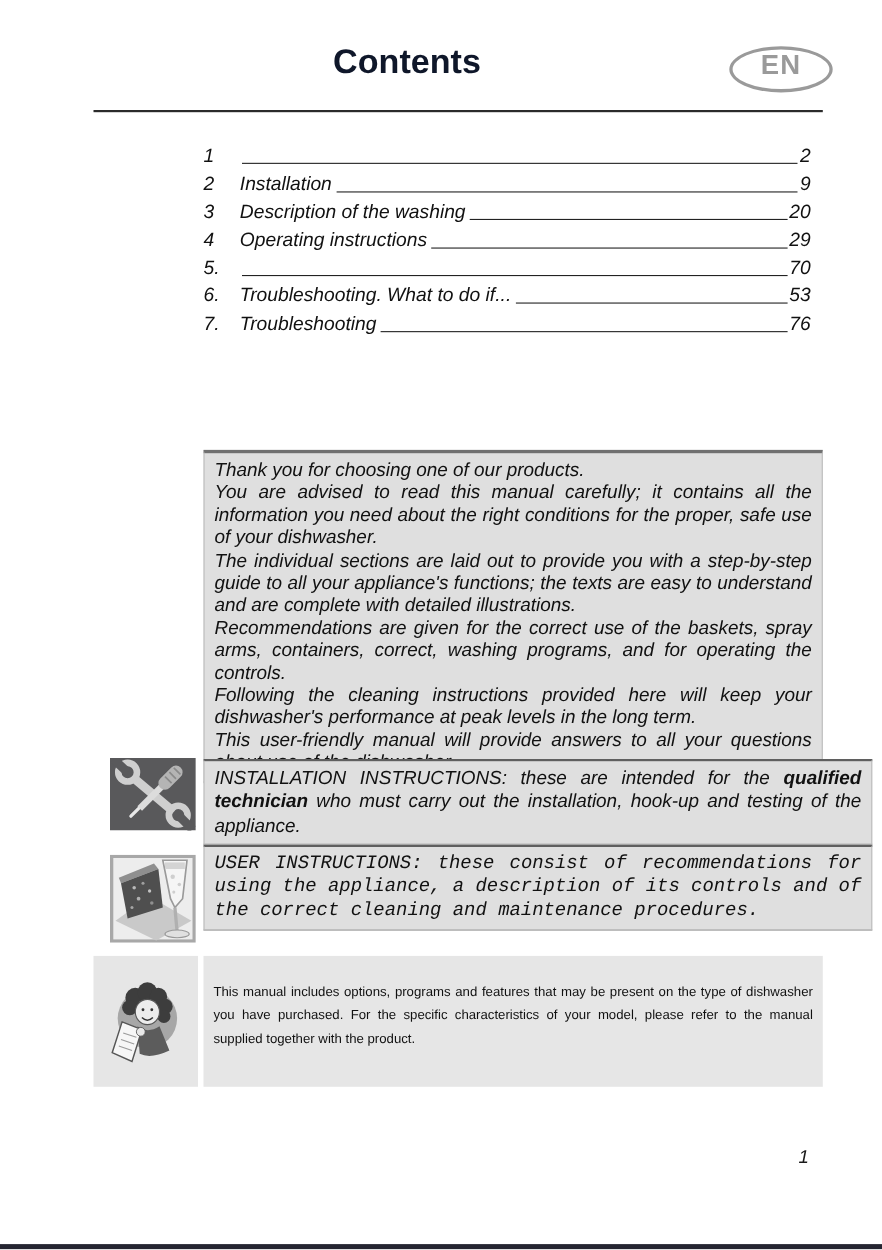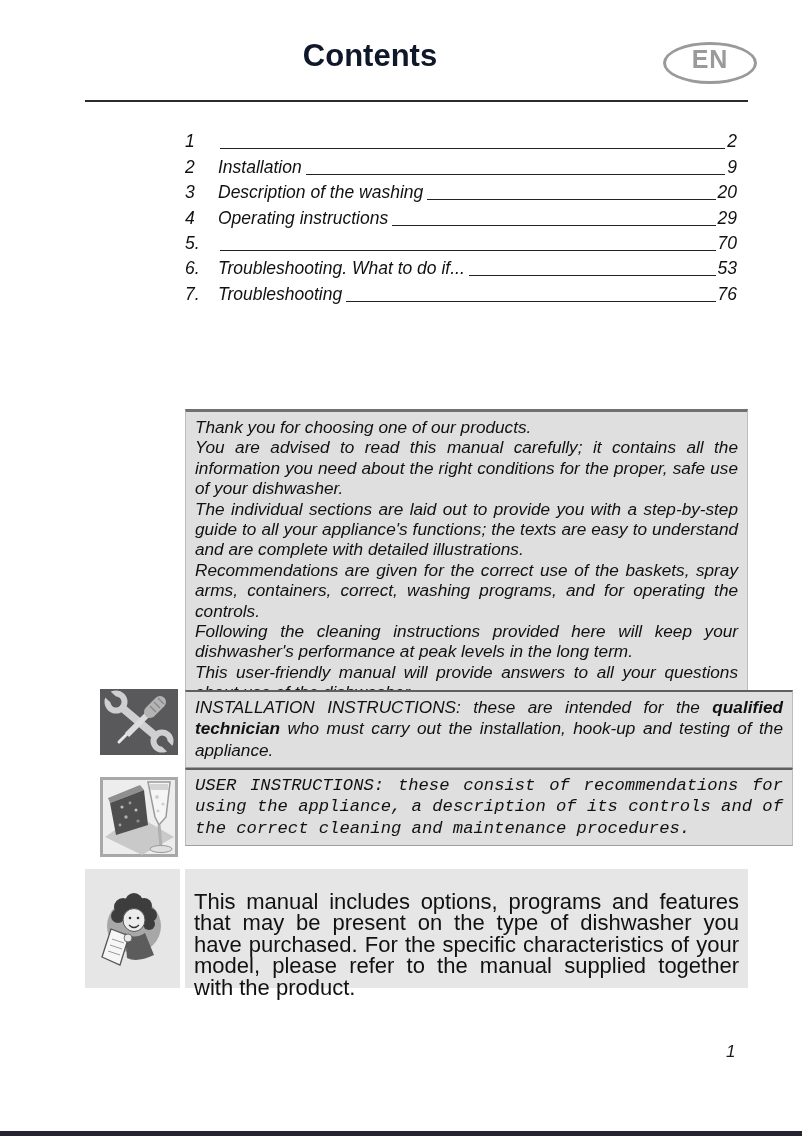--- a/index.html
+++ b/index.html
@@ -63,21 +63,21 @@
   .bi { font-weight:bold; }
   
   .note-icon-panel {
     position:absolute; left:85px; top:869px; width:95px; height:119px;
     background:#e6e6e6; display:flex; justify-content:center; align-items:flex-start;
   }
   .note-icon-panel svg { display:block; width:92px; height:118px; }
   .note-box {
     position:absolute; left:185px; top:869px; width:563px; height:119px; box-sizing:border-box;
     background:#e6e6e6; padding:22px 9px 0 9px;
-    font-size:22px; line-height:21.4px; text-align:justify;
+    font-size:12px; line-height:21.4px; text-align:justify;
   }
   .note-text { margin:0; }
   
   .page-number {
     position:absolute; left:726px; top:1042px;
     font-style:italic; font-size:17px; color:#1a1a1a;
   }
   .bottom-bar {
     position:absolute; left:0; bottom:0; width:100%; height:5px; background:#252531;
   }

